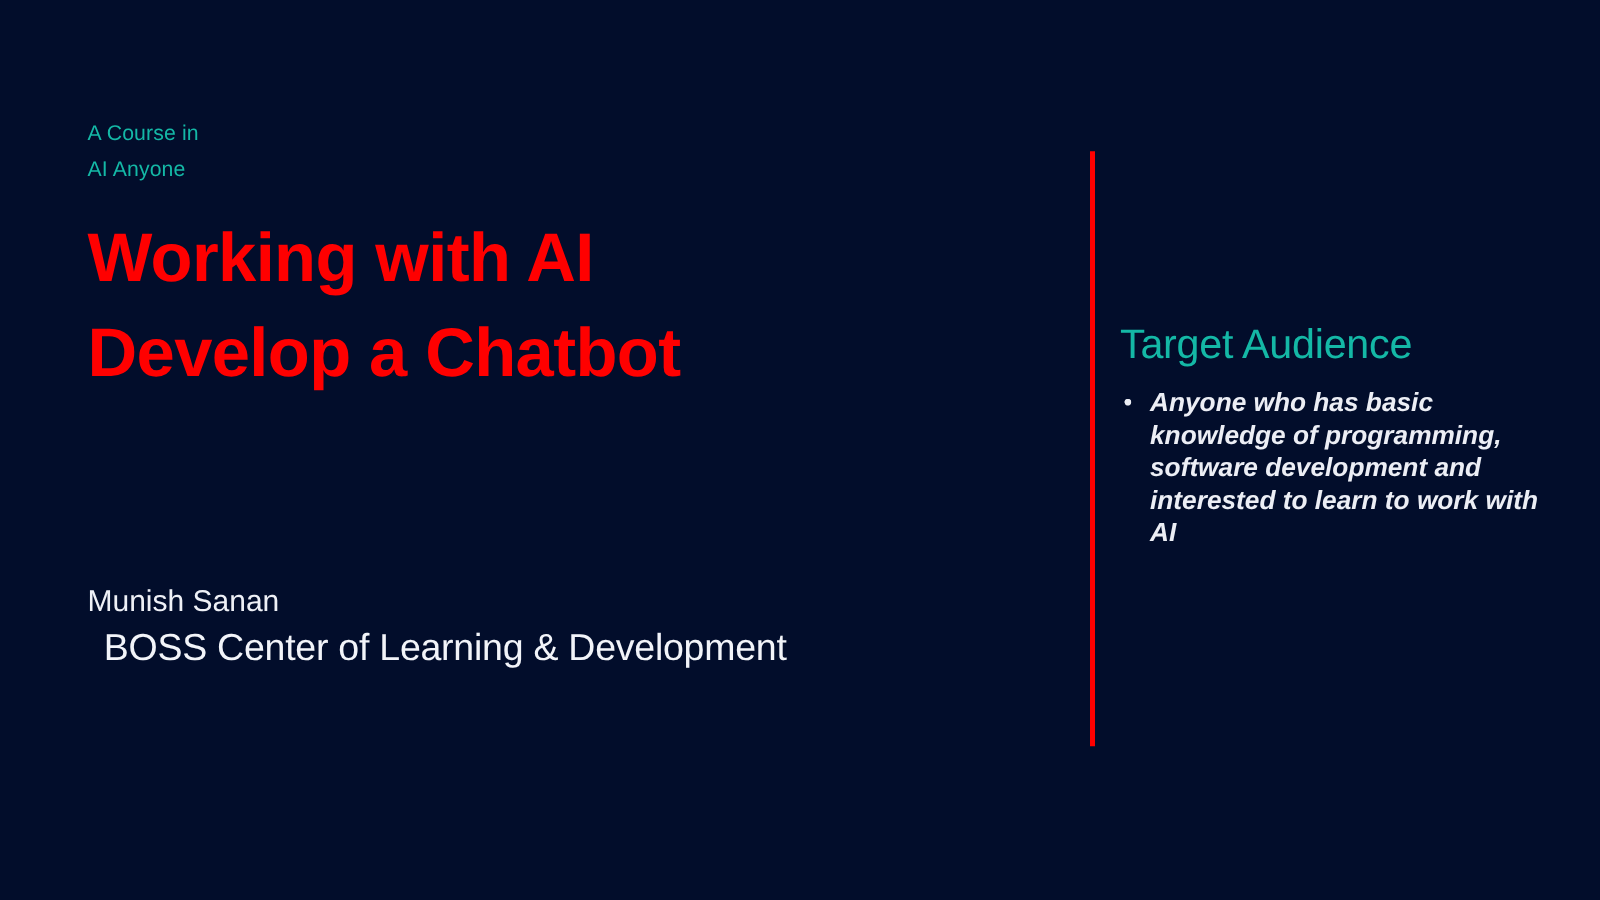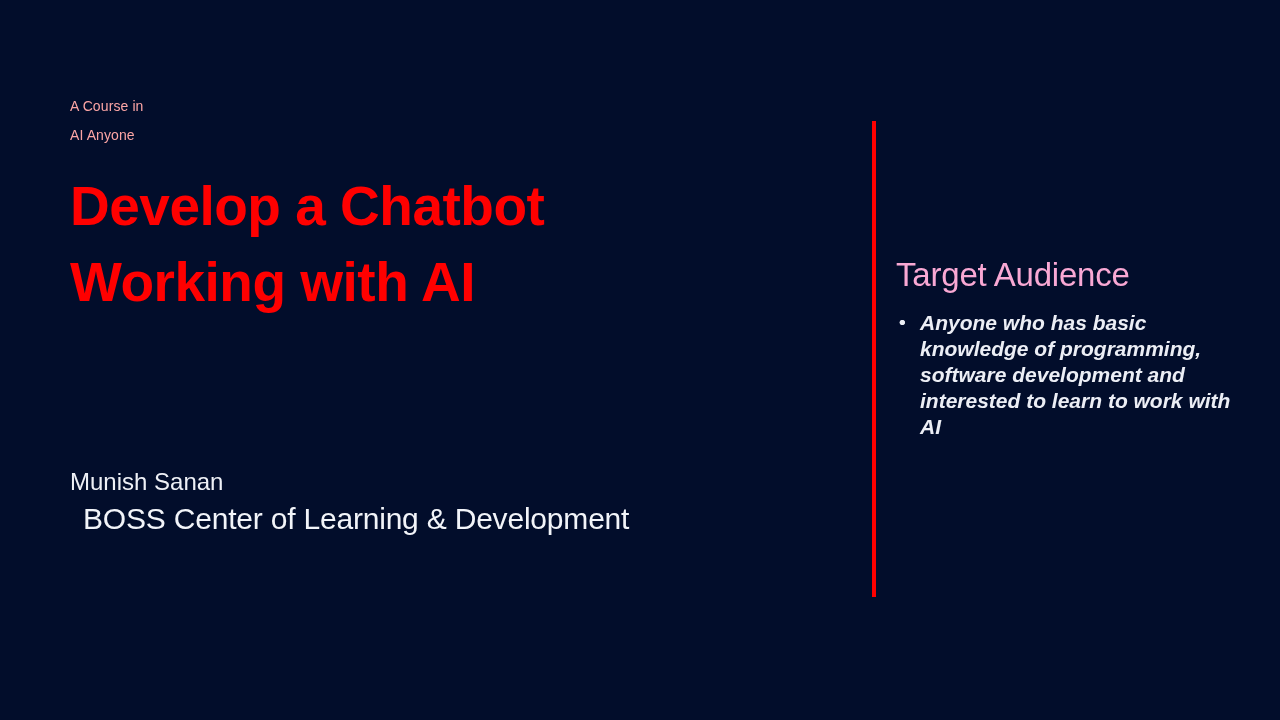--- a/index.html
+++ b/index.html
@@ -23,22 +23,22 @@
 
   
   .left-col {
     position: absolute;
     left: 70px;
     top: 92px;
     width: 760px;
   }
 
   .series-block {
-    color: #fca5a5;
-    font-size: 14px;
+    color: #14b8a6;
+    font-size: 17px;
     line-height: 29px;
     letter-spacing: 0.1px;
   }
   .series-line {
     display: block;
     white-space: pre;
   }
 
   .course-title {
     margin-top: 18px;
@@ -105,21 +105,21 @@
   }
 
   
   .right-col {
     position: absolute;
     left: 896px;
     top: 254px;
     width: 335px;
   }
   .right-heading {
-    color: #f9a8d4;
+    color: #14b8a6;
     font-size: 33px;
     font-weight: normal;
     line-height: 42px;
     letter-spacing: -0.2px;
     white-space: pre;
     margin: 0 0 6px 0;
   }
   .bullet-list {
     list-style: none;
     margin: 0;
@@ -155,22 +155,22 @@
 <div class="slide">
 
   <div class="left-col">
 
     <div class="series-block">
       <span class="series-line">A Course in</span>
       <span class="series-line">AI Anyone</span>
     </div>
 
     <div class="course-title">
+      <span class="title-line">Working with AI</span>
       <span class="title-line">Develop a Chatbot</span>
-      <span class="title-line">Working with AI</span>
     </div>
 
   </div>
 
   <div class="credits">
     <div class="credit-name">Munish Sanan</div>
     <div class="credit-org">BOSS Center of Learning &amp; Development</div>
   </div>
 
   <div class="divider"></div>

